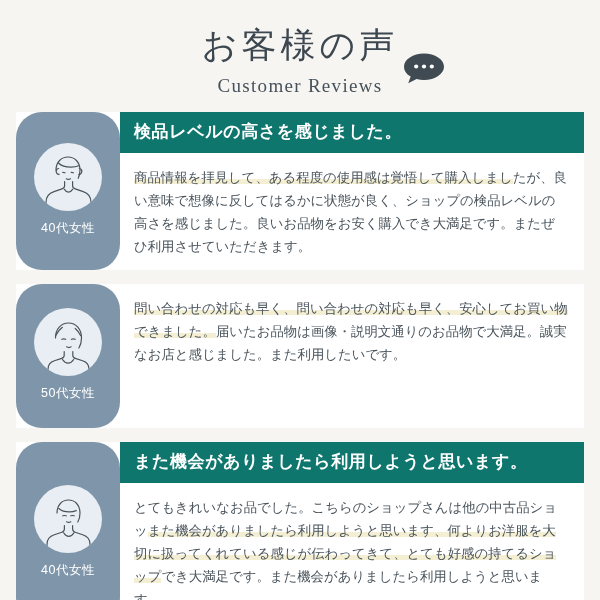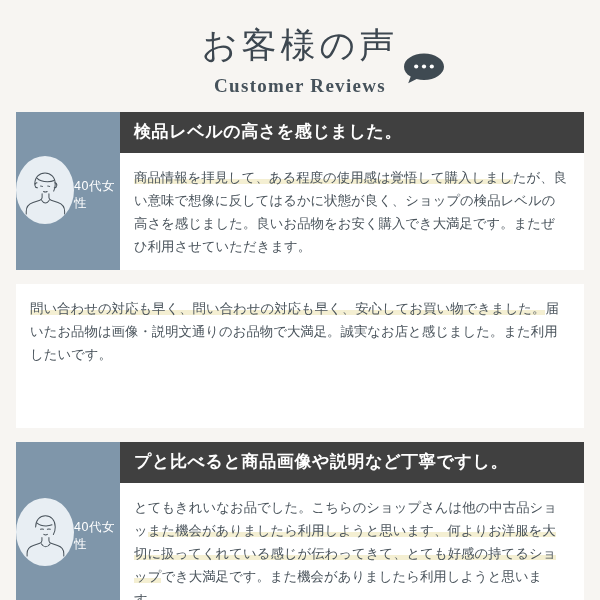--- a/index.html
+++ b/index.html
@@ -39,21 +39,21 @@
     color: #3d4750;
     line-height: 1.1;
     font-weight: 400;
   }
   .header-sub {
     font-family: "Liberation Serif", "DejaVu Serif", serif;
     font-size: 19px;
     letter-spacing: 1.3px;
     color: #46525b;
     margin-top: 9px;
-    font-weight: 700;
+    font-weight: 400;
   }
   .bubble-icon {
     position: absolute;
     right: 154px;
     top: 52px;
     width: 44px;
     height: 33px;
   }
 
   
@@ -68,25 +68,26 @@
     display: flex;
     align-items: stretch;
     min-height: 144px;
     box-sizing: border-box;
   }
   .avatar-col {
     width: 104px;
     flex: 0 0 104px;
     background: #7f96aa;
     display: flex;
-    flex-direction: row;
+    flex-direction: column;
     align-items: center;
     justify-content: center;
     padding: 8px 0 10px;
     box-sizing: border-box;
+    border-radius: 26px;
   }
   .avatar-circle {
     width: 68px;
     height: 68px;
     border-radius: 50%;
     background: #e8eef3;
     display: flex;
     align-items: center;
     justify-content: center;
     overflow: hidden;
@@ -98,21 +99,21 @@
     color: #ffffff;
     letter-spacing: 0.5px;
   }
   .content-col {
     flex: 1 1 auto;
     display: flex;
     flex-direction: column;
     min-width: 0;
   }
   .review-title {
-    background: #404040;
+    background: #0f766e;
     color: #ffffff;
     font-size: 17px;
     font-weight: 700;
     letter-spacing: 0.6px;
     padding: 9px 0 9px 14px;
     line-height: 1.35;
     box-sizing: border-box;
     min-height: 38px;
     display: flex;
     align-items: center;
@@ -171,20 +172,38 @@
       </div>
       <div class="content-col">
         <div class="review-title">検品レベルの高さを感じました。</div>
         <div class="review-body">
           <span class="hl">商品情報を拝見して、ある程度の使用感は覚悟して購入しまし</span><span>たが、良い意味で想像に反してはるかに状態が良く、ショップ</span><span>の検品レベルの高さを感じました。</span><span>良いお品物をお安く購入</span><span>でき大満足です。またぜひ利用させていただきます。</span>
         </div>
       </div>
     </div>
 
     <div class="review">
+      <div class="avatar-col">
+        <div class="avatar-circle">
+          <svg viewBox="0 0 68 68" width="68" height="68" aria-hidden="true">
+            <g fill="none" stroke="#4a545c" stroke-width="1.2" stroke-linecap="round" stroke-linejoin="round">
+              <path d="M21.5 30c0-9 5.5-15 13-15s13 6 13 15c0 4-1 7.5-2.6 10"></path>
+              <path d="M21.8 27.5c2-3.5 4.2-6.5 6.6-8.2"></path>
+              <path d="M46.6 27.5c-1.6-3-3.4-5.4-5.4-7"></path>
+              <path d="M27.8 31.3c1.3-.5 2.7-.5 3.9 0"></path>
+              <path d="M37.3 31.3c1.3-.5 2.7-.5 3.9 0"></path>
+              <path d="M32.6 38.8c1.4.9 3.1.9 4.5 0"></path>
+              <path d="M30.2 43.6v3.6c0 1.5-1 2.7-2.5 3.2l-7.3 2.4C16.6 54 14 57.3 14 61.2V63"></path>
+              <path d="M38.8 43.6v3.6c0 1.5 1 2.7 2.5 3.2l7.3 2.4C52.4 54 55 57.3 55 61.2V63"></path>
+              <path d="M28.5 51.5c1.6 2.4 3.4 3.6 5.6 3.6s4-1.2 5.6-3.6"></path>
+            </g>
+          </svg>
+        </div>
+        <div class="avatar-label">50代女性</div>
+      </div>
       <div class="content-col">
         <div class="review-body">
           <span class="hl">問い合わせの対応も早く、問い合わせの対応も早く、安心してお</span><span class="hl">買い物できました。</span><span>届いたお品物は画像・説明文通りのお品物</span><span>で大満足。誠実なお店と感じました。また利用したいです。</span>
         </div>
       </div>
     </div>
 
     <div class="review">
       <div class="avatar-col">
         <div class="avatar-circle">
@@ -197,21 +216,21 @@
               <path d="M32.6 36.8c1.3.8 2.9.8 4.2 0"></path>
               <path d="M30.4 40.6v3.4c0 1.5-1 2.7-2.5 3.2l-7.6 2.6C16 51.2 13 55 13 59.3V62"></path>
               <path d="M38.6 40.6v3.4c0 1.5 1 2.7 2.5 3.2l7.6 2.6C53 51.2 56 55 56 59.3V62"></path>
               <path d="M29.6 47.8c1.5 2.4 3.2 3.6 5.2 3.6s3.7-1.2 5.2-3.6"></path>
             </g>
           </svg>
         </div>
         <div class="avatar-label">40代女性</div>
       </div>
       <div class="content-col">
-        <div class="review-title">プと比べると商品画像や説明など丁寧ですし。</div>
+        <div class="review-title">また機会がありましたら利用しようと思います。</div>
         <div class="review-body">
           <span>とてもきれいなお品でした。こちらのショップさんは他の中古品ショッ</span><span class="hl">また機会がありましたら利用しようと思います、何よりお洋服を大切</span><span class="hl">に扱ってくれている感じが伝わってきて、とても好感の持てるショップ</span><span>でき大満足です。また機会がありましたら利用しようと思います。</span>
         </div>
       </div>
     </div>
 
   </div>
 </div>
 
 </body></html>

